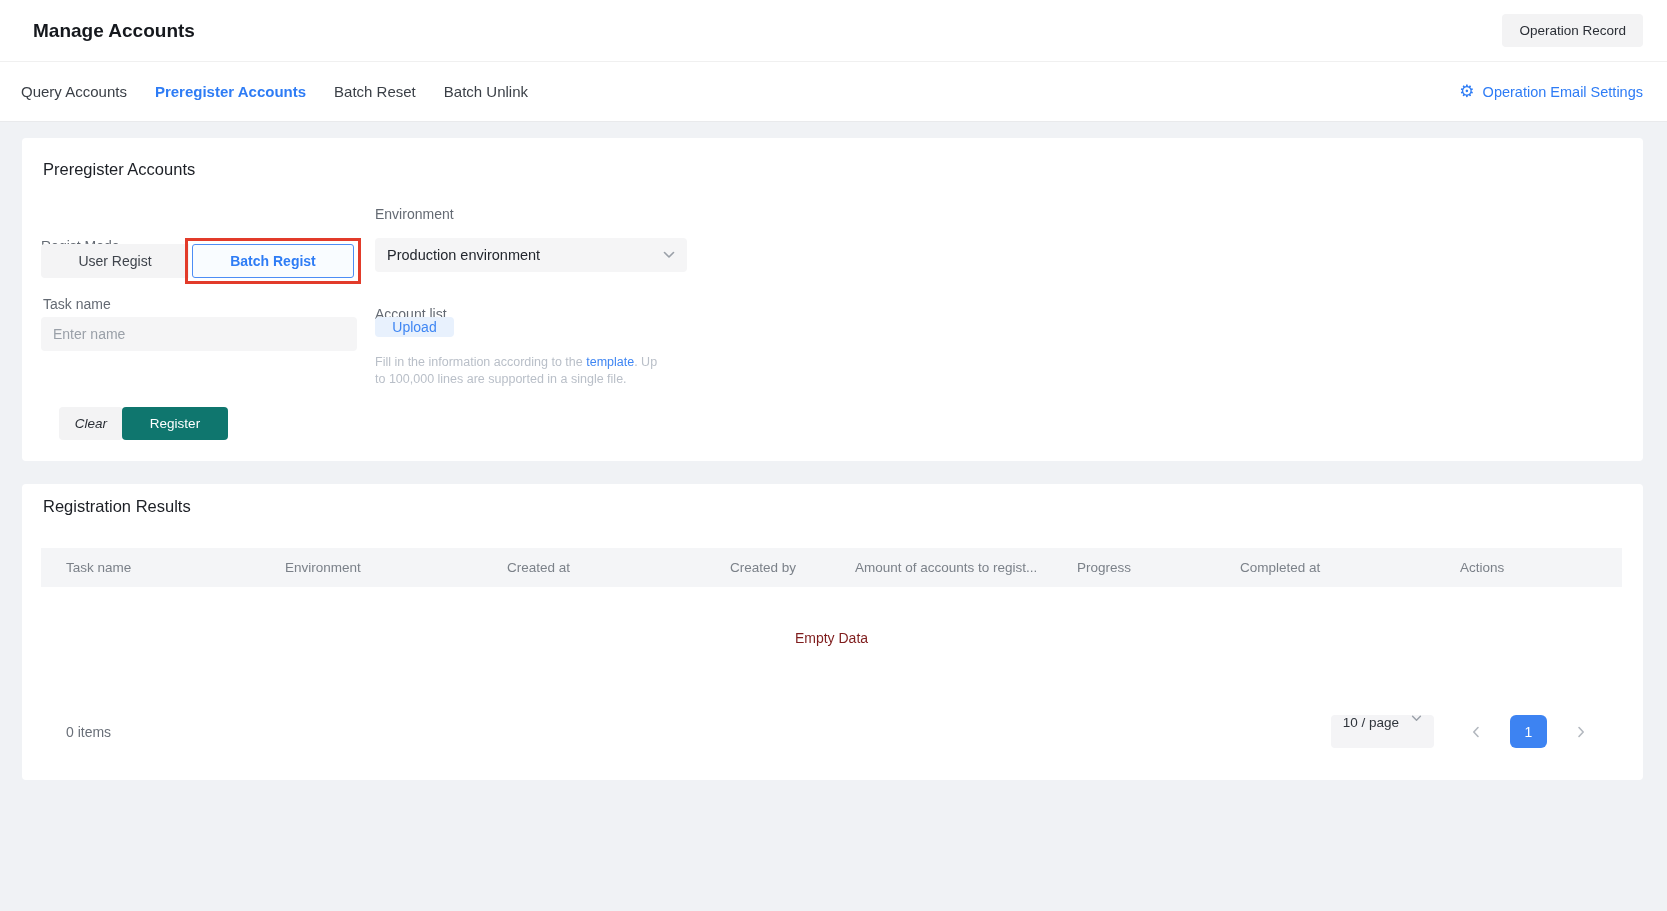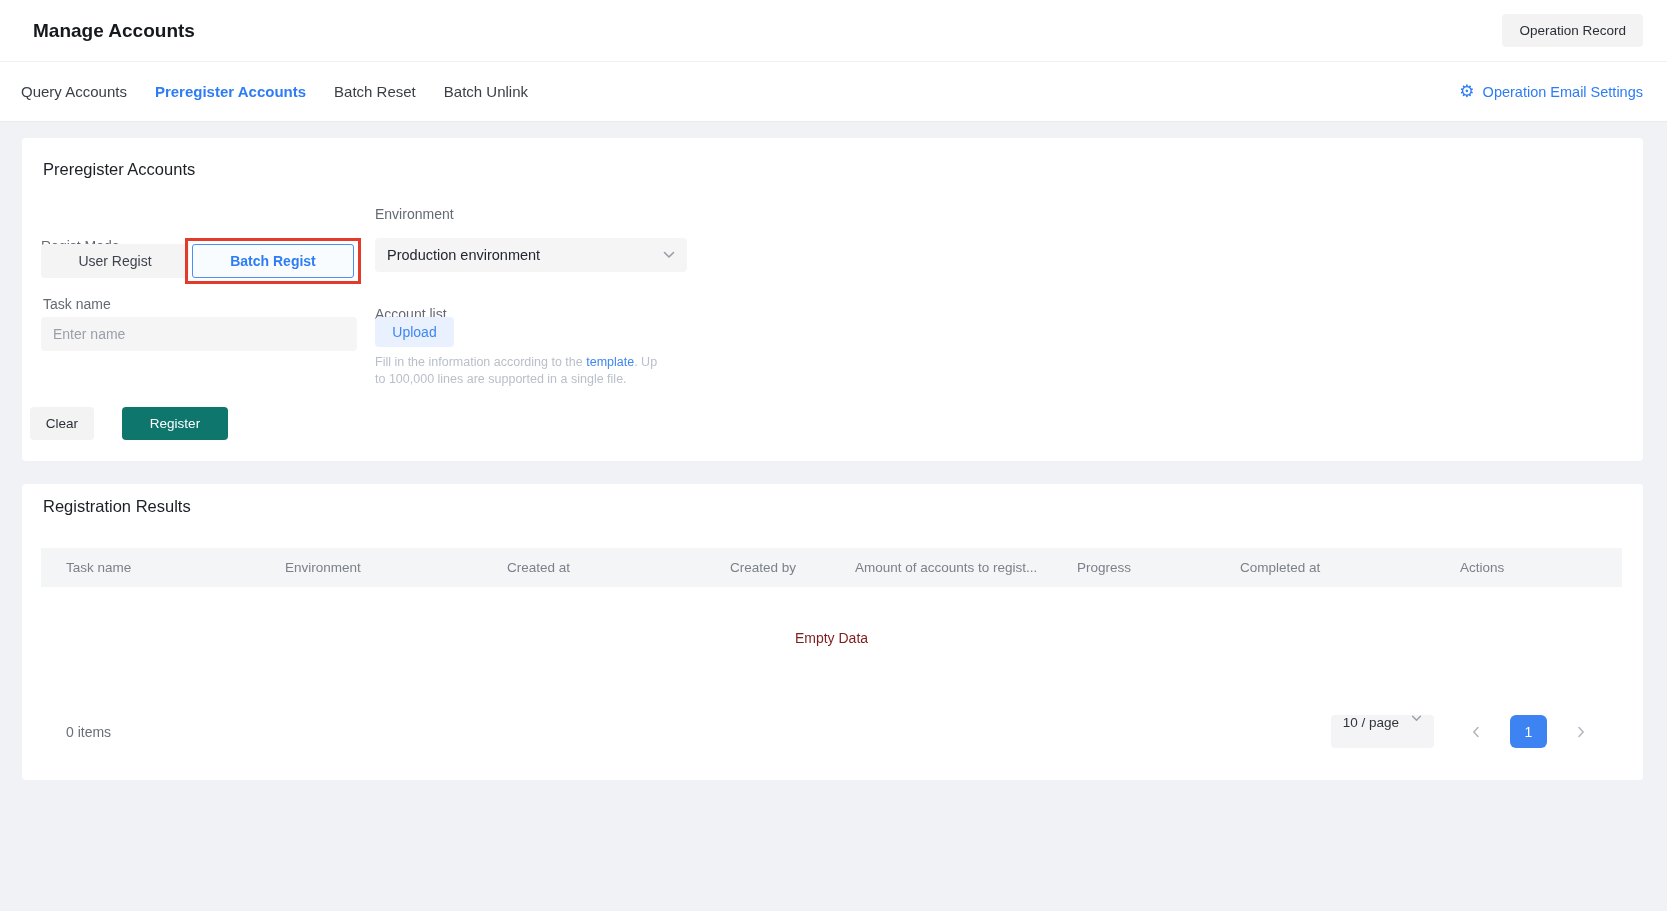--- a/index.html
+++ b/index.html
@@ -71,33 +71,33 @@
     padding: 0 12px; font-size: 14.5px; color: #23272e; cursor: pointer;
   }
   .env-select { left: 353px; top: 100px; width: 312px; text-align: right; }
   .text-input {
     position: absolute; left: 19px; top: 179px; width: 316px; height: 34px;
     background: #f5f5f6; border: none; border-radius: 4px; padding: 0 12px;
     font-size: 14px; color: #23272e; font-family: inherit;
   }
   .text-input::placeholder { color: #9aa0a8; }
   .btn-upload {
-    position: absolute; left: 353px; top: 179px; width: 79px; height: 30px;
+    position: absolute; left: 353px; top: 179px; width: 79px; height: 20px;
     background: #e8f1fd; color: #3f86f3; border: none; border-radius: 4px;
     font-size: 14px; font-family: inherit; cursor: pointer;
   }
   .hint {
     position: absolute; left: 353px; top: 216px; width: 290px;
     font-size: 12.5px; line-height: 17px; color: #b9bfc8;
   }
   .hint a { color: #3f86f3; text-decoration: none; cursor: pointer; }
   .btn-clear {
-    position: absolute; left: 8px; top: 269px; width: 64px; height: 33px;
+    position: absolute; left: 37px; top: 269px; width: 64px; height: 33px;
     background: #f3f3f4; color: #2b2f36; border: none; border-radius: 4px;
-    font-size: 13.5px; font-family: inherit; cursor: pointer;
+    font-size: 13.5px; font-family: inherit; cursor: pointer; font-style: italic;
   }
   .btn-register {
     position: absolute; left: 100px; top: 269px; width: 106px; height: 33px;
     background: #0f766e; color: #fff; border: none; border-radius: 4px;
     font-size: 13.5px; font-family: inherit; cursor: pointer;
   }
   
   .table-header {
     position: absolute; left: 19px; right: 21px; top: 64px; height: 39px;
     background: #f4f5f7; display: grid;

